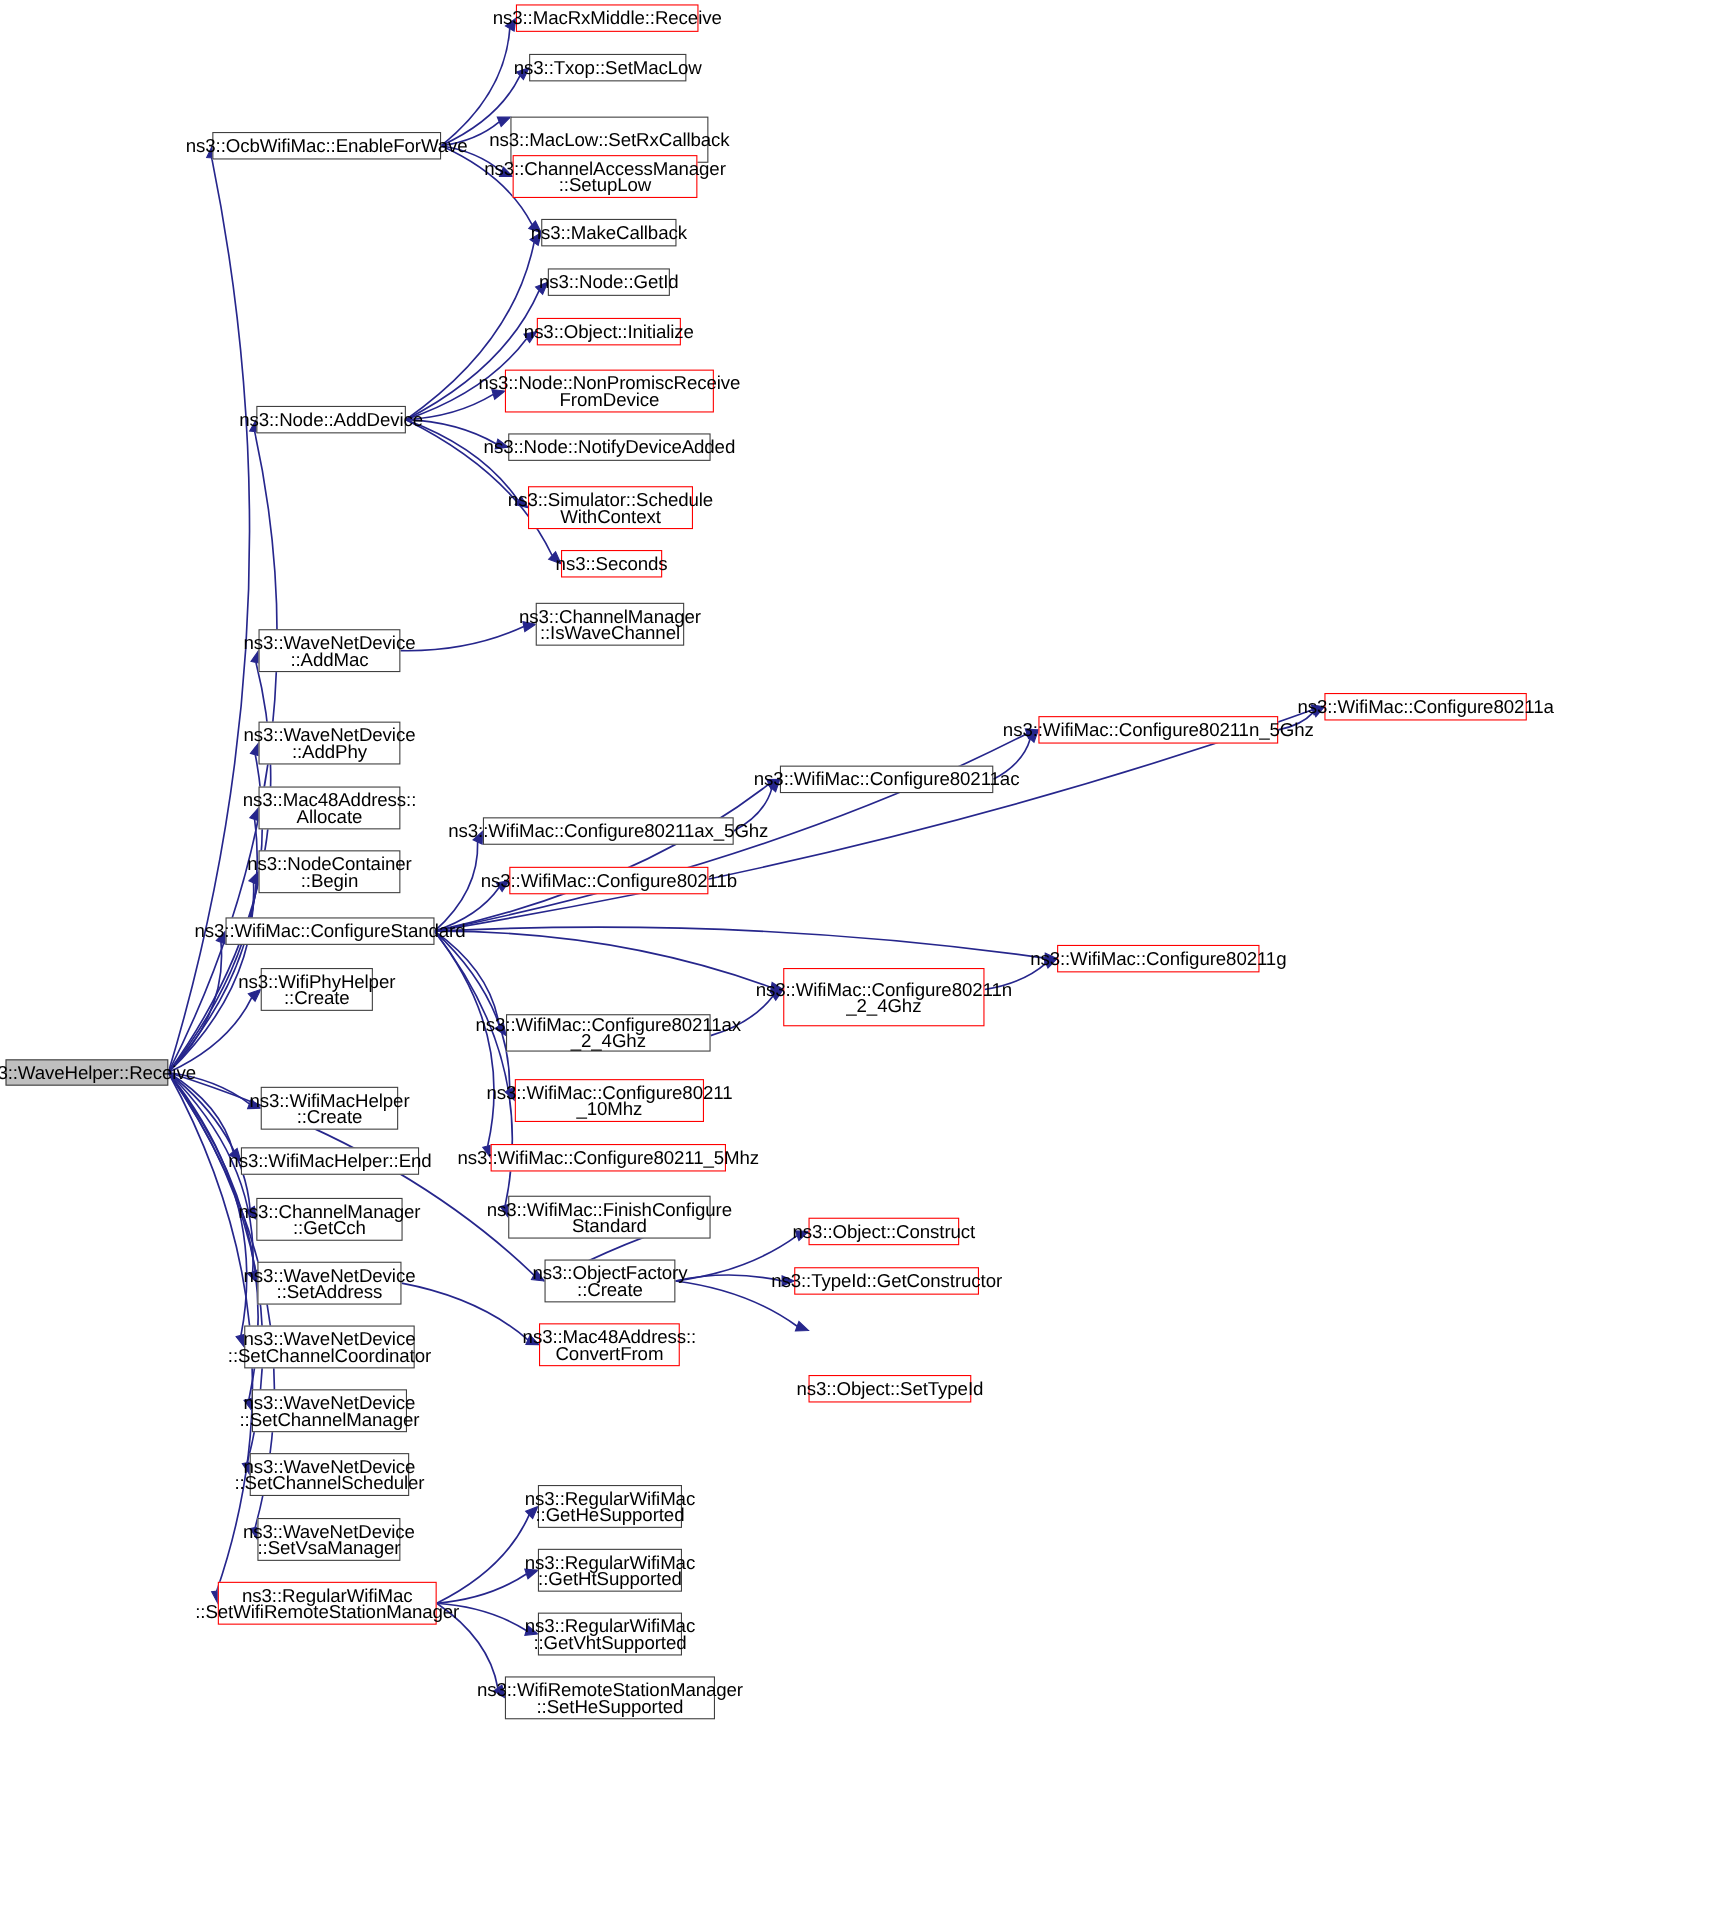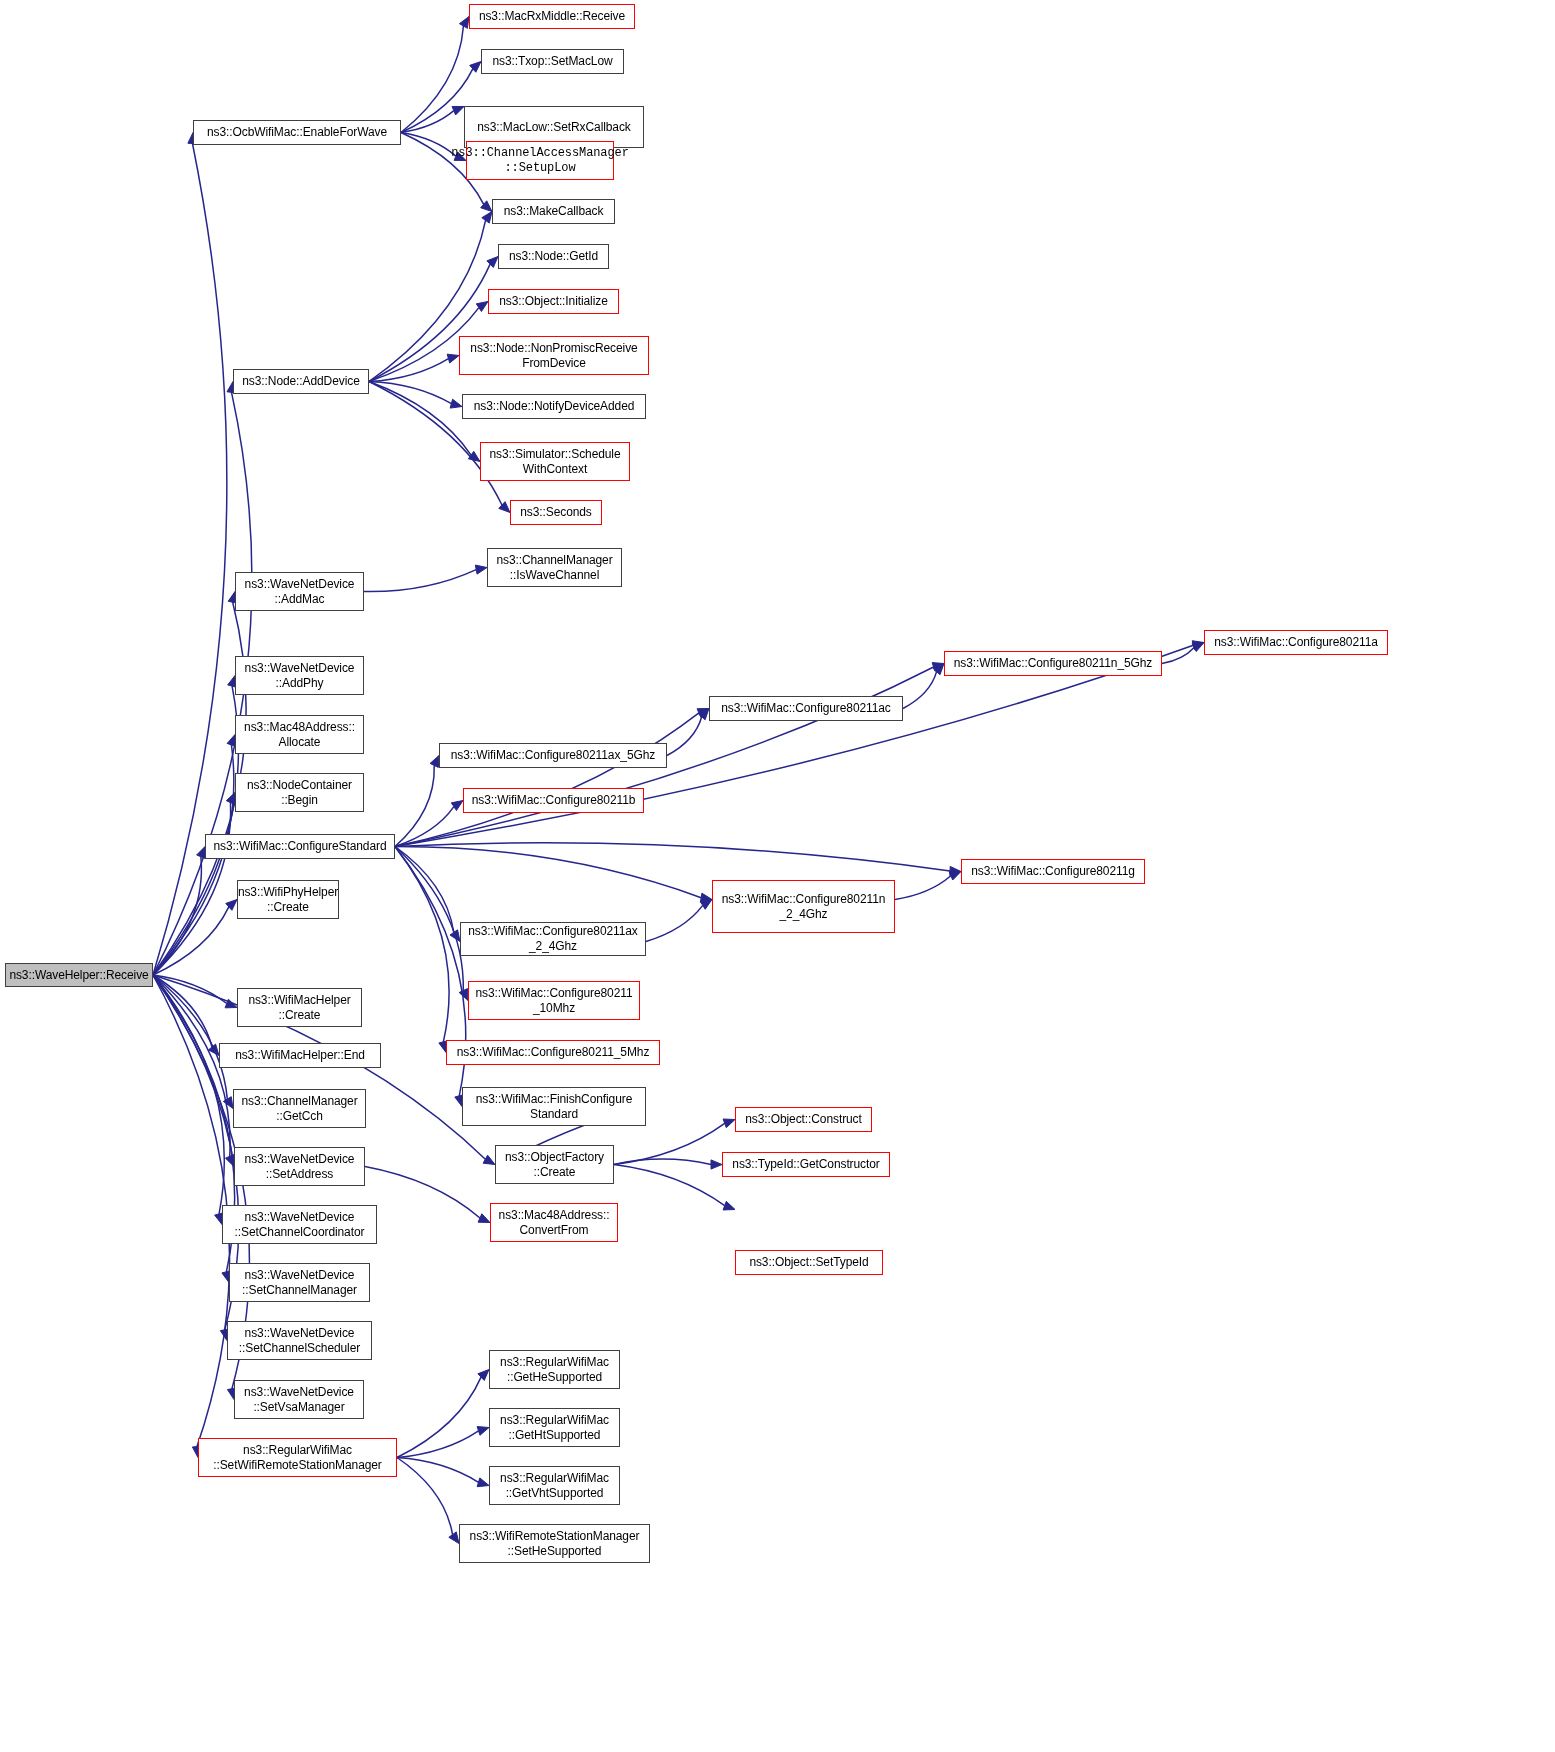--- a/index.html
+++ b/index.html
@@ -1,20 +1,20 @@
 <!DOCTYPE html>
 <html><head>
 <meta charset="utf-8">
 <style>
   html,body{margin:0;padding:0;background:#ffffff;}
   #canvas{position:relative;width:1555px;height:1752px;background:#ffffff;
           font-family:"Liberation Sans","DejaVu Sans",sans-serif;overflow:hidden;}
   .node{position:absolute;box-sizing:border-box;display:flex;align-items:center;
         justify-content:center;text-align:center;background:#ffffff;
-        font-size:12px;line-height:15px;color:#000000;letter-spacing:-0.1px;
+        font-size:17px;line-height:15px;color:#000000;letter-spacing:-0.1px;
         white-space:pre-line;padding:1px 3px;}
   .node.blk{border:1.6px solid #404040;}
   .node.red{border:1.6px solid #ff0000;}
   .node.root{border:1.6px solid #404040;background:#bfbfbf;}
   svg.edges{position:absolute;left:0;top:0;width:1555px;height:1752px;
             pointer-events:none;}
   svg.edges path{fill:none;stroke:#26268c;stroke-width:1.5px;}
   svg.edges polygon{fill:#26268c;stroke:#26268c;stroke-width:1px;}
 </style>
 </head>
@@ -134,21 +134,21 @@
       <polygon points="489,1485.5 477.1372438826821,1486.6979220763633 479.81593074788293,1477.8965223764176"></polygon>
       <path d="M 397 1457.5 Q 444.64959133543186 1489.8385299168892 452.56718267086376 1534.5770598337788"></path>
       <polygon points="459,1543.5 448.8357713286258,1537.2671470805085 456.2985940131017,1531.886972587049"></polygon>
     </svg>
   <div id="node-layer">
       <div class="node root" style="left: 5px; top: 963px; width: 148px; height: 24px;">ns3::WaveHelper::Receive</div>
       <div class="node blk" style="left: 193px; top: 120px; width: 208px; height: 25px;">ns3::OcbWifiMac::EnableForWave</div>
       <div class="node red" style="left: 469px; top: 4px; width: 166px; height: 25px;">ns3::MacRxMiddle::Receive</div>
       <div class="node blk" style="left: 481px; top: 49px; width: 143px; height: 25px;">ns3::Txop::SetMacLow</div>
       <div class="node blk" style="left: 464px; top: 94px; width: 180px; height: 42px; margin-top: 12px;">ns3::MacLow::SetRxCallback</div>
-      <div class="node red" style="left: 466px; top: 141px; width: 148px; height: 39px; font-family: Liberation Mono, monospace;">ns3::ChannelAccessManager
+      <div class="node red" style="left: 466px; top: 141px; width: 168px; height: 39px;">ns3::ChannelAccessManager
 ::SetupLow</div>
       <div class="node blk" style="left: 492px; top: 199px; width: 123px; height: 25px;">ns3::MakeCallback</div>
       <div class="node blk" style="left: 498px; top: 244px; width: 111px; height: 25px;">ns3::Node::GetId</div>
       <div class="node red" style="left: 488px; top: 289px; width: 131px; height: 25px;">ns3::Object::Initialize</div>
       <div class="node red" style="left: 459px; top: 336px; width: 190px; height: 39px;">ns3::Node::NonPromiscReceive
 FromDevice</div>
       <div class="node blk" style="left: 462px; top: 394px; width: 184px; height: 25px;">ns3::Node::NotifyDeviceAdded</div>
       <div class="node red" style="left: 480px; top: 442px; width: 150px; height: 39px;">ns3::Simulator::Schedule
 WithContext</div>
       <div class="node red" style="left: 510px; top: 500px; width: 92px; height: 25px;">ns3::Seconds</div>

